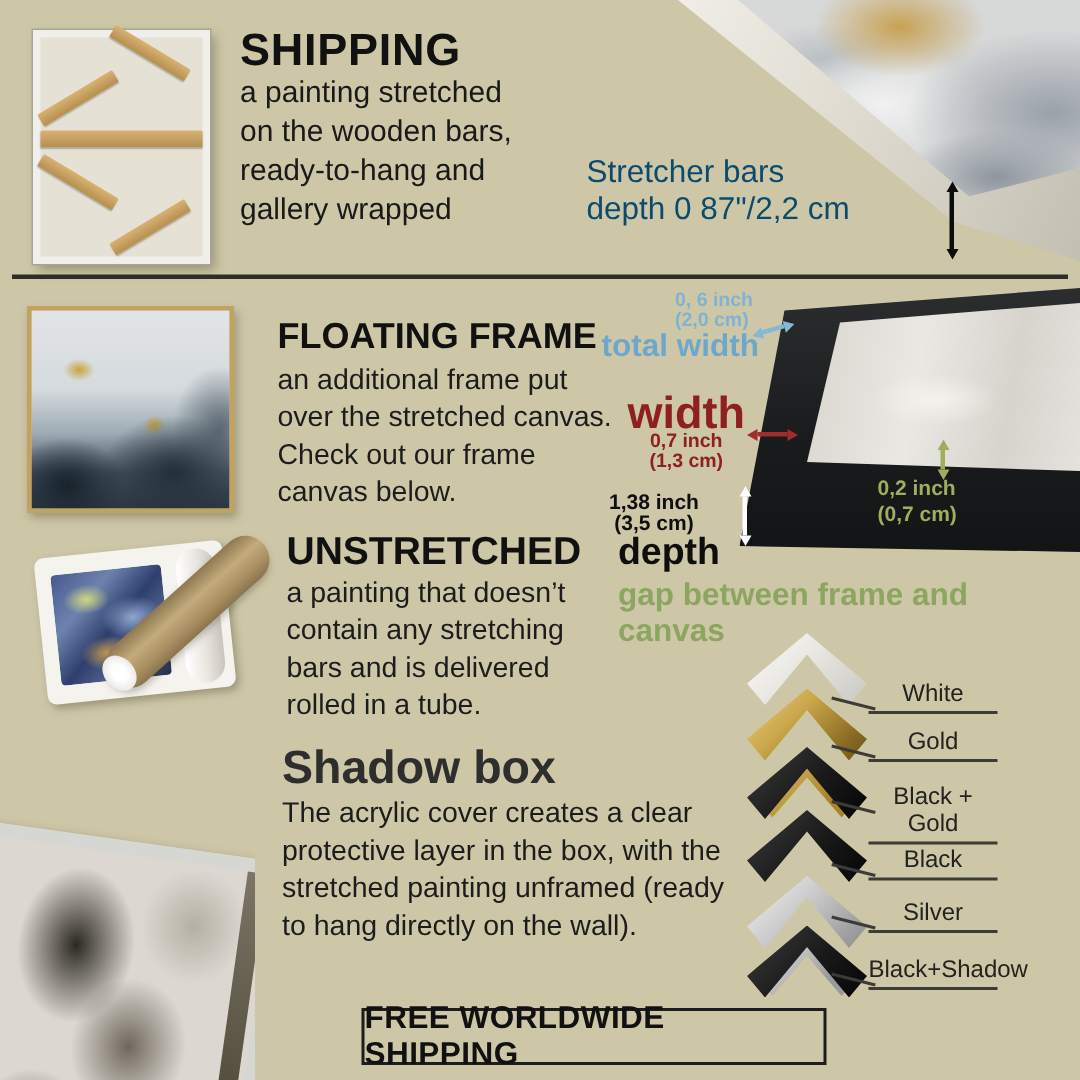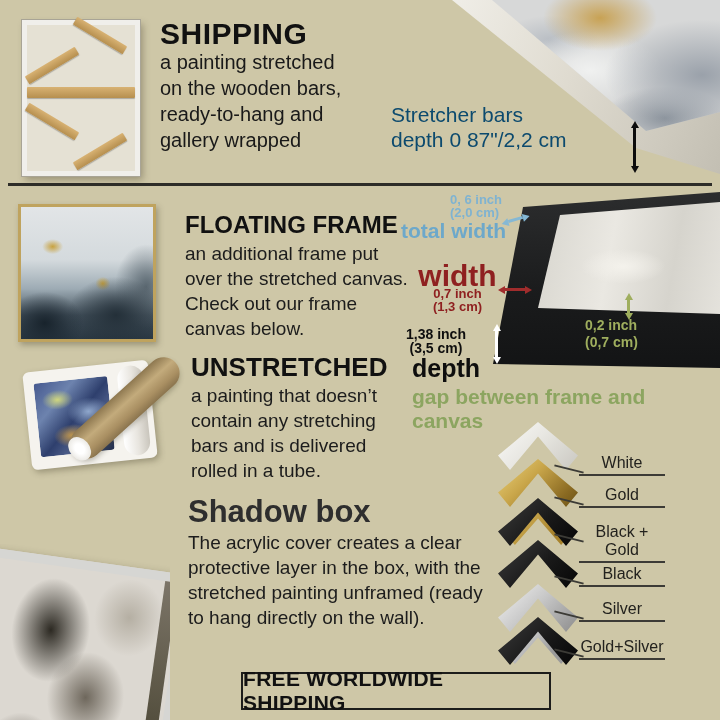--- a/index.html
+++ b/index.html
@@ -272,17 +272,17 @@
 
   <div class="abs chev chev-silver" style="left:498px;top:584px;"></div>
   <div class="abs leader" style="top:614px;"></div>
   <div class="abs opt-label" style="top:600px;">Silver</div>
 
   <div class="abs" style="left:498px;top:617px;width:80px;height:48px;">
     <div class="chev-inner chev-silver-stripe" style="left:7px;top:9px;"></div>
     <div class="chev chev-black" style="left:0;top:0;"></div>
   </div>
   <div class="abs leader" style="top:652px;"></div>
-  <div class="abs opt-label" style="top:638px;">Gold+Silver</div>
+  <div class="abs opt-label" style="top:638px;">Black+Shadow</div>
 
   <div class="abs ship-box">FREE WORLDWIDE SHIPPING</div>
 
 </div>
 
 </body></html>

